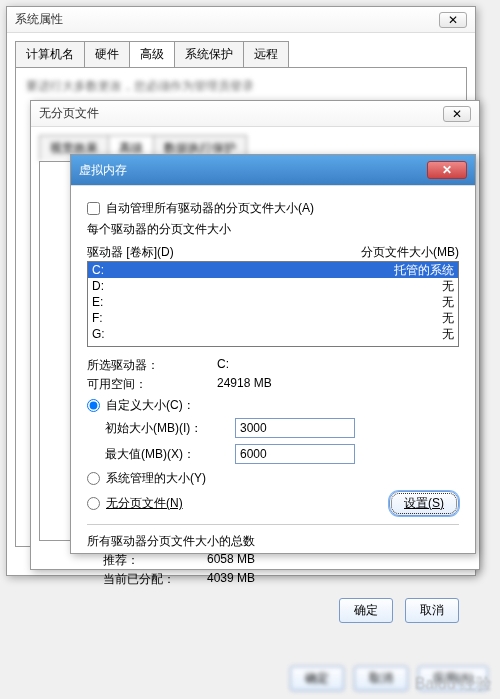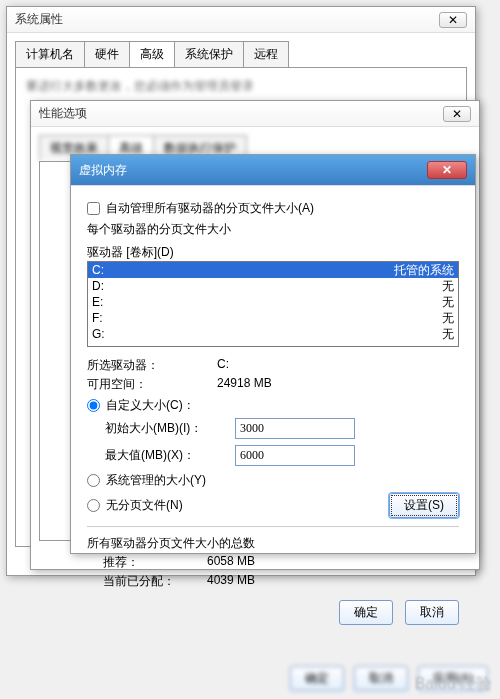--- a/index.html
+++ b/index.html
@@ -36,25 +36,25 @@
 .cols .c2 { width: 160px; text-align: right; }
 .drivelist { border: 1px solid #7a7a7a; height: 86px; overflow: hidden; background: #fff; font-family: Consolas, monospace; }
 .drivelist .dr { display: flex; padding: 0 4px; line-height: 16px; }
 .drivelist .dr .d1 { flex: 1; }
 .drivelist .dr .d2 { width: 150px; text-align: right; }
 .drivelist .dr.sel { background: #2b6cd6; color: #fff; }
 .kv { display: flex; margin: 2px 0; }
 .kv .k { width: 130px; }
 .kv .v { }
 .radio { margin-right: 6px; }
-input[type=text].num { width: 120px; border: 1px solid #7a9acb; padding: 2px 4px; font-family: Liberation Serif, serif; }
+input[type=text].num { width: 120px; border: 1px solid #7a9acb; padding: 2px 4px; font-family: Liberation Sans, sans-serif; }
 .btn { border: 1px solid #7a9acb; background: linear-gradient(#fefeff,#e4effc); border-radius: 3px; padding: 3px 14px; cursor: pointer; }
-.btn.focus { outline: 1px dotted #333; outline-offset: -3px; box-shadow: 0 0 0 1px #7ab6ff; }
+.btn.focus { outline: 1px dotted #333; outline-offset: -3px; box-shadow: 0 0 0 1px #7ab6ff; border-radius: 10px; }
 hr.sep { border: none; border-top: 1px solid #ccc; margin: 8px 0; }
-.setbtn-row { display: flex; justify-content: center; align-items: center; }
+.setbtn-row { display: flex; justify-content: center; align-items: center; text-decoration: underline; }
 .totals .kv .k { width: 120px; padding-left: 16px; }
 .totals .kv .v { width: 90px; text-align: left; }
 .vm-footer { display: flex; justify-content: flex-end; gap: 12px; margin-top: 10px; }
 
 
 .sys-footer { position: absolute; bottom: 8px; right: 12px; display: flex; gap: 10px; filter: blur(2px); }
 .watermark { position: absolute; right: 8px; bottom: 4px; color: #bbb; font-size: 16px; filter: blur(1px); }
 </style>
 </head>
 <body>
@@ -71,21 +71,21 @@
     <div class="tab">系统保护</div>
     <div class="tab">远程</div>
   </div>
   <div class="tabbody">
     <div class="blurtext">要进行大多数更改，您必须作为管理员登录</div>
   </div>
 </div>
 
 <div id="win-perf" class="window">
   <div class="titlebar">
-    <span class="title">性能选项</span>
+    <span class="title">无分页文件</span>
     <span class="close-btn">✕</span>
   </div>
   <div class="tabstrip">
     <div class="tab">视觉效果</div>
     <div class="tab active">高级</div>
     <div class="tab">数据执行保护</div>
   </div>
   <div class="tabbody" style="height:380px"></div>
 </div>
 
@@ -97,20 +97,21 @@
   <div class="vm-body">
 
     <div class="row">
       <input type="checkbox" class="chk" style="">
       <span>自动管理所有驱动器的分页文件大小(A)</span>
     </div>
     <div class="groupline">每个驱动器的分页文件大小</div>
 
     <div class="cols">
       <div class="c1">驱动器 [卷标](D)</div>
+      <div class="c2">分页文件大小(MB)</div>
     </div>
 
     <div class="drivelist">
       <div class="dr sel">
         <span class="d1">C:</span>
         <span class="d2">托管的系统</span>
       </div>
       <div class="dr">
         <span class="d1">D:</span>
         <span class="d2">无</span>

